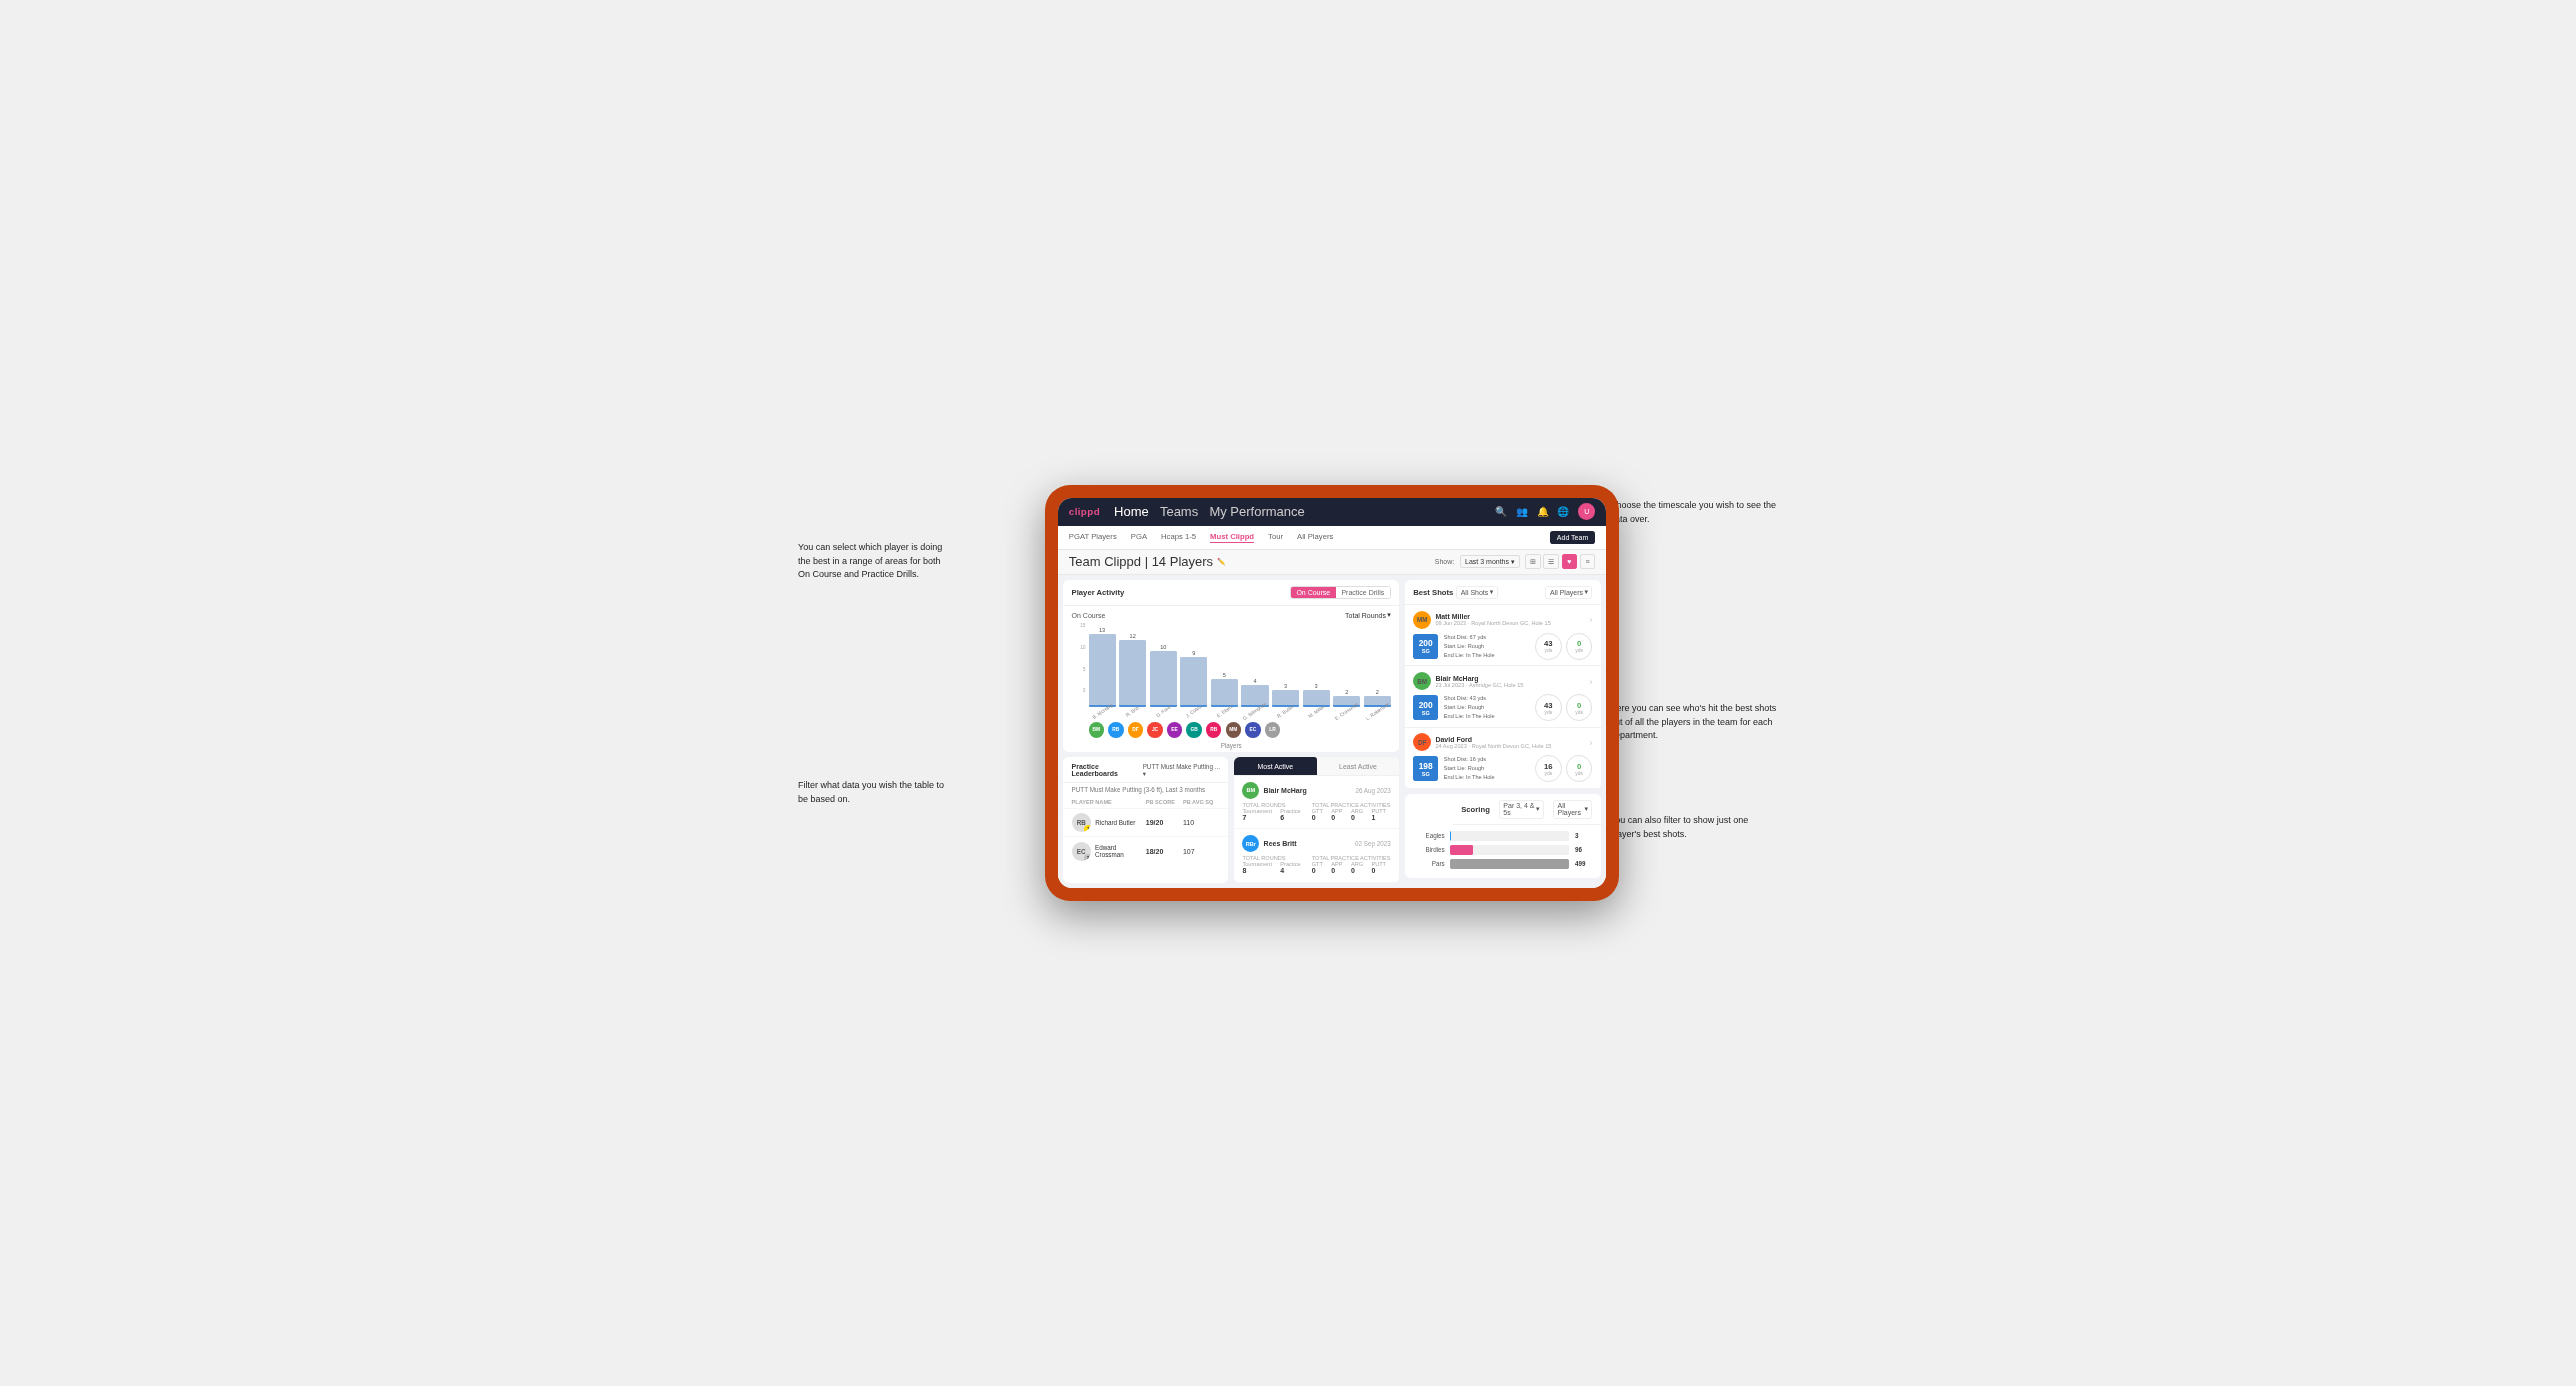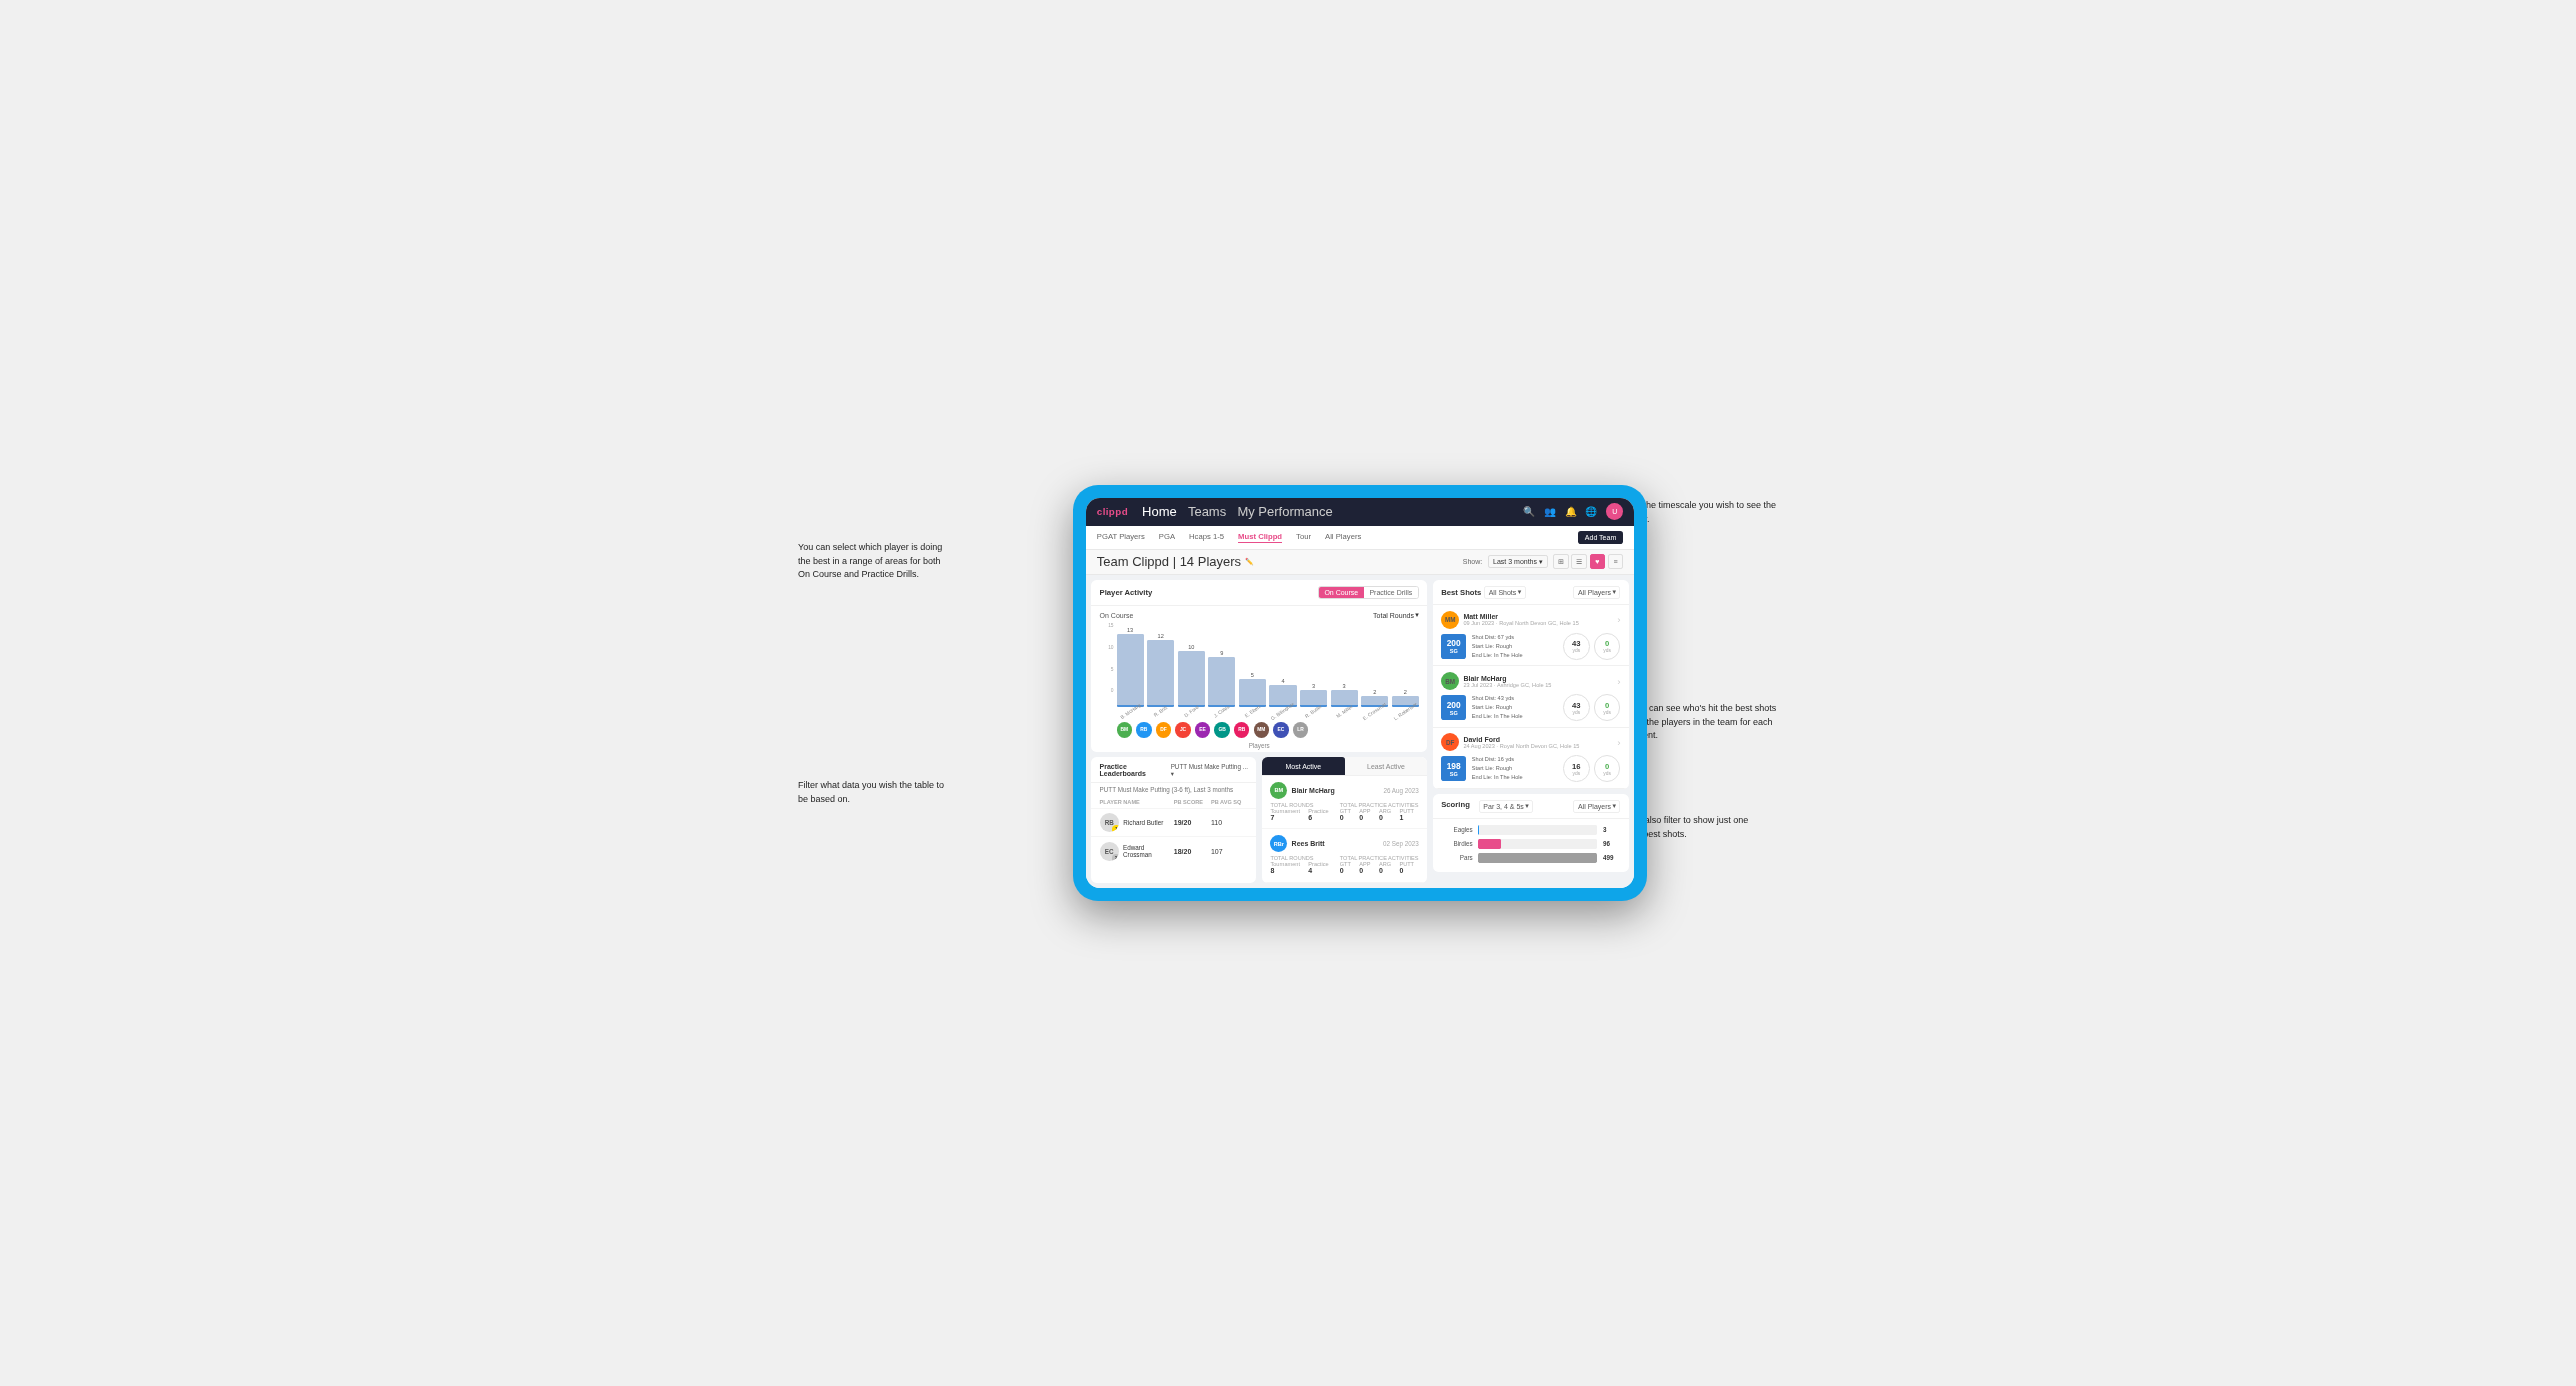--- a/index.html
+++ b/index.html
@@ -30,26 +30,26 @@
     .annotation-tl { top: 56px; left: 0; }
     .annotation-tr { top: 14px; right: 0; max-width: 168px; }
     .annotation-bl-filter { top: 294px; left: 0; max-width: 154px; }
     .annotation-br-best { top: 210px; right: 0; max-width: 168px; }
     .annotation-br-filter { top: 322px; right: 0; max-width: 168px; }
 
     
     .tablet-frame {
       margin: 0 auto;
       width: 574px;
-      background: #0ea5e9;
+      background: #c2410c;
       border-radius: 25px;
       padding: 12.6px;
       box-shadow: 0 14px 42px rgba(0,0,0,0.4);
       position: relative;
-      left: 72px;
+      left: 44px;
     }
 
     .tablet-screen {
       background: #fff;
       border-radius: 14px;
       overflow: hidden;
     }
 
     
     .navbar {
@@ -406,21 +406,21 @@
       display: flex; flex-direction: column; align-items: center;
       border: 0.7px solid #e0e0e0; border-radius: 50%;
       width: 26.6px; height: 26.6px; justify-content: center;
     }
     .shot-metric-val { font-size: 7.7px; font-weight: 700; color: #333; }
     .shot-metric-unit { font-size: 4.9px; color: #aaa; }
     .shot-metric.zero .shot-metric-val { color: #4caf50; }
 
     
     .scoring-header {
-      display: flex; padding: 5.6px 8.4px; border-bottom: 0.7px solid #f0f0f0; gap: 9px;
+      display: flex; align-items: center; padding: 5.6px 8.4px; border-bottom: 0.7px solid #f0f0f0; gap: 9px; margin-left: 48px;
     }
     .scoring-title { font-size: 7.7px; font-weight: 600; color: #333; }
     .scoring-content { padding: 5.6px 8.4px; }
     .scoring-row {
       display: flex; align-items: center; gap: 5.6px; margin-bottom: 4.2px;
     }
     .scoring-label { font-size: 6.3px; color: #555; width: 31.5px; text-align: right; }
     .scoring-bar-wrap { flex: 1; height: 9.8px; background: #f0f0f0; border-radius: 1.4px; overflow: hidden; }
     .scoring-bar { height: 100%; border-radius: 1.4px; }
     .scoring-bar.eagles { background: #2196f3; }

